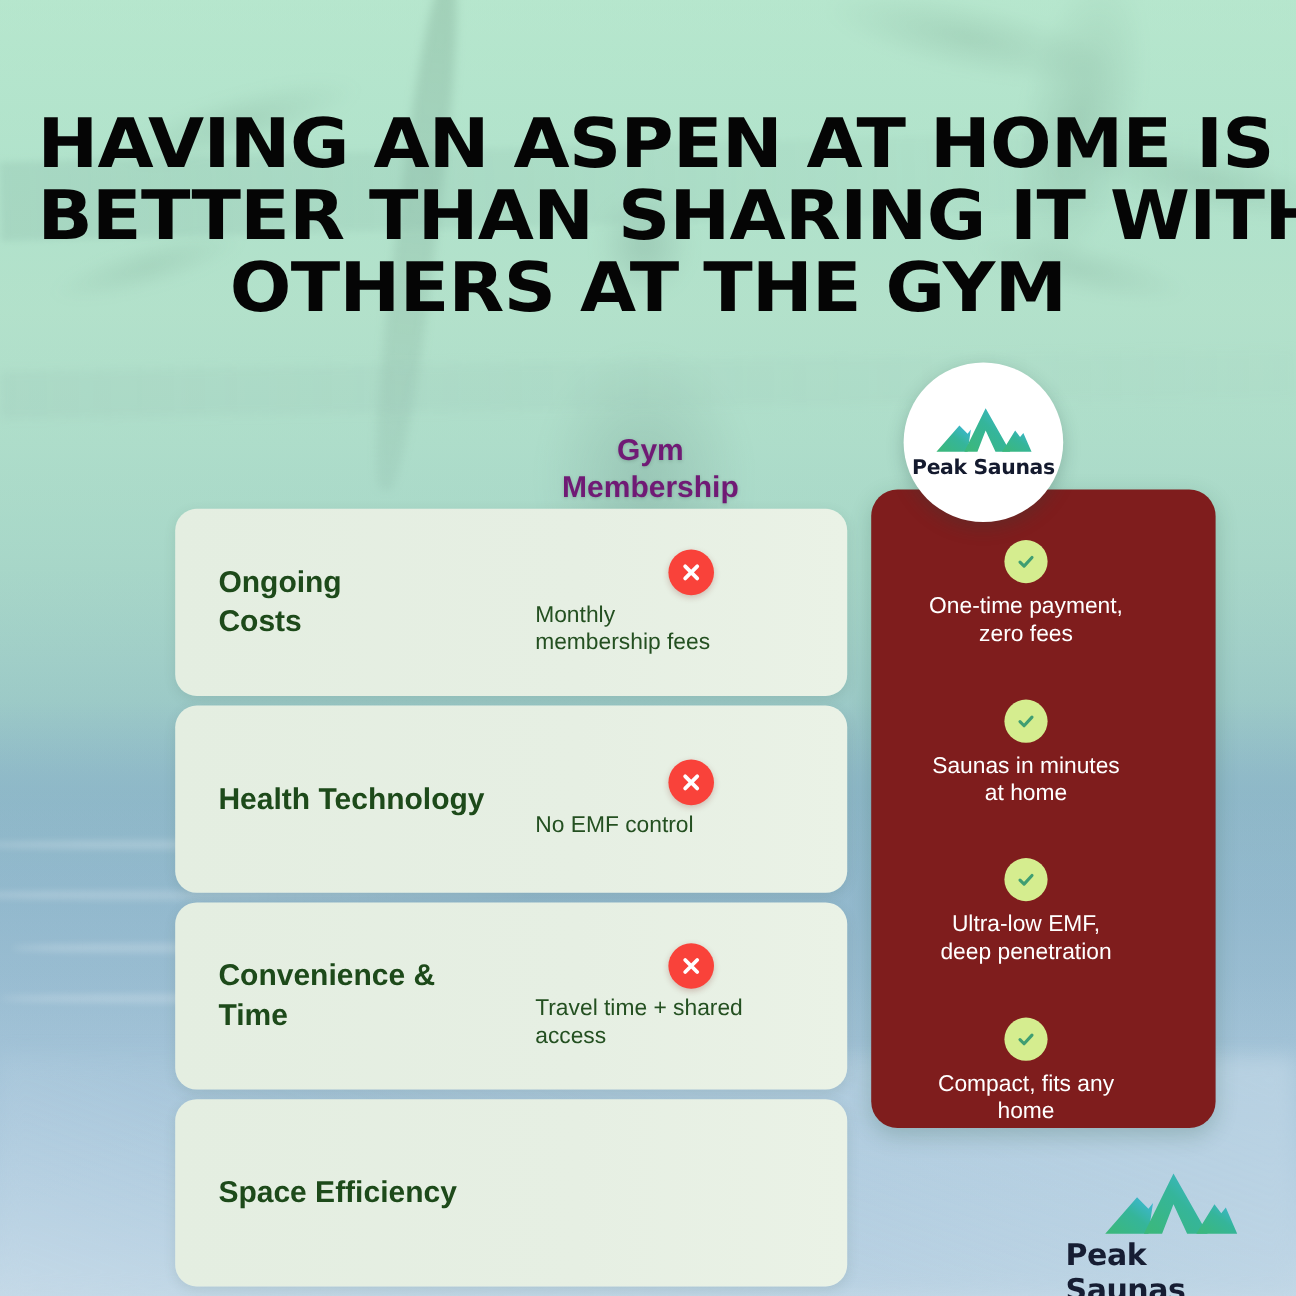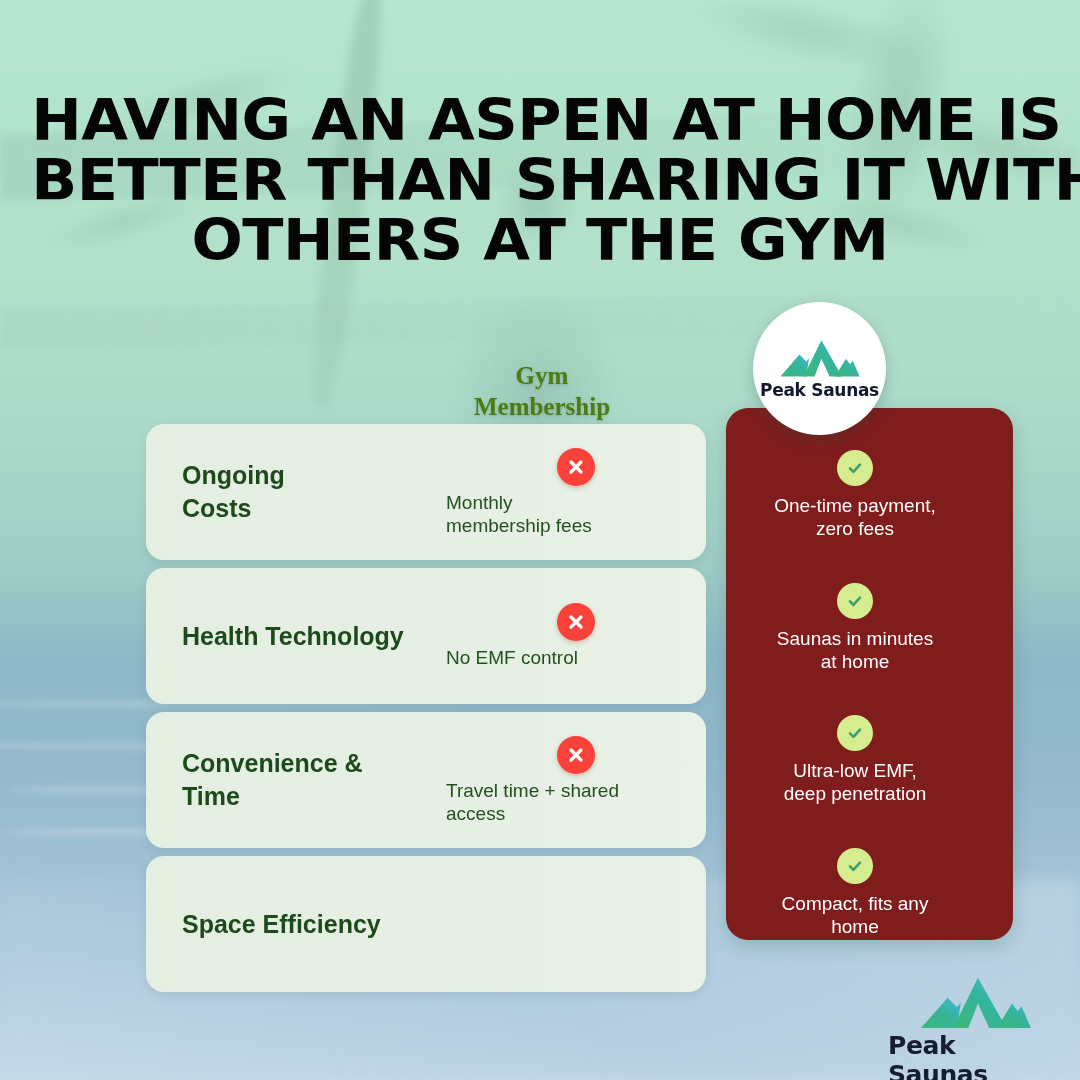--- a/index.html
+++ b/index.html
@@ -87,29 +87,28 @@
     font-weight:bold;font-size:57px;line-height:60px;
     letter-spacing:-0.5px;
     text-transform:uppercase;
     transform:scaleX(1.06);transform-origin:center top;
   }
   .title div{white-space:nowrap;}
 
   
   .gym-head{
     position:absolute;left:432px;top:360px;width:220px;
-    text-align:center;color:#4d7c0f;font-weight:bold;
+    text-align:center;color:#701a75;font-weight:bold;
     font-size:25px;line-height:31px;
     text-shadow:0 1px 3px rgba(40,70,60,.25);
-    font-family:Liberation Serif, serif;
   }
 
   .rows{position:absolute;left:146px;top:424px;width:560px;}
   .row{
-    position:relative;height:136px;margin-bottom:8px;
+    position:relative;height:156px;margin-bottom:8px;
     background:linear-gradient(90deg,#e4eee1 0%, #e6efe3 60%, #eaf2e6 100%);
     border-radius:18px;
     box-shadow:0 3px 10px rgba(60,90,80,.13);
     display:flex;align-items:center;
   }
   .row-label{
     width:300px;padding-left:36px;box-sizing:border-box;
     color:#1d4a1a;font-weight:bold;font-size:25px;line-height:33px;
   }
   .row-gym{

